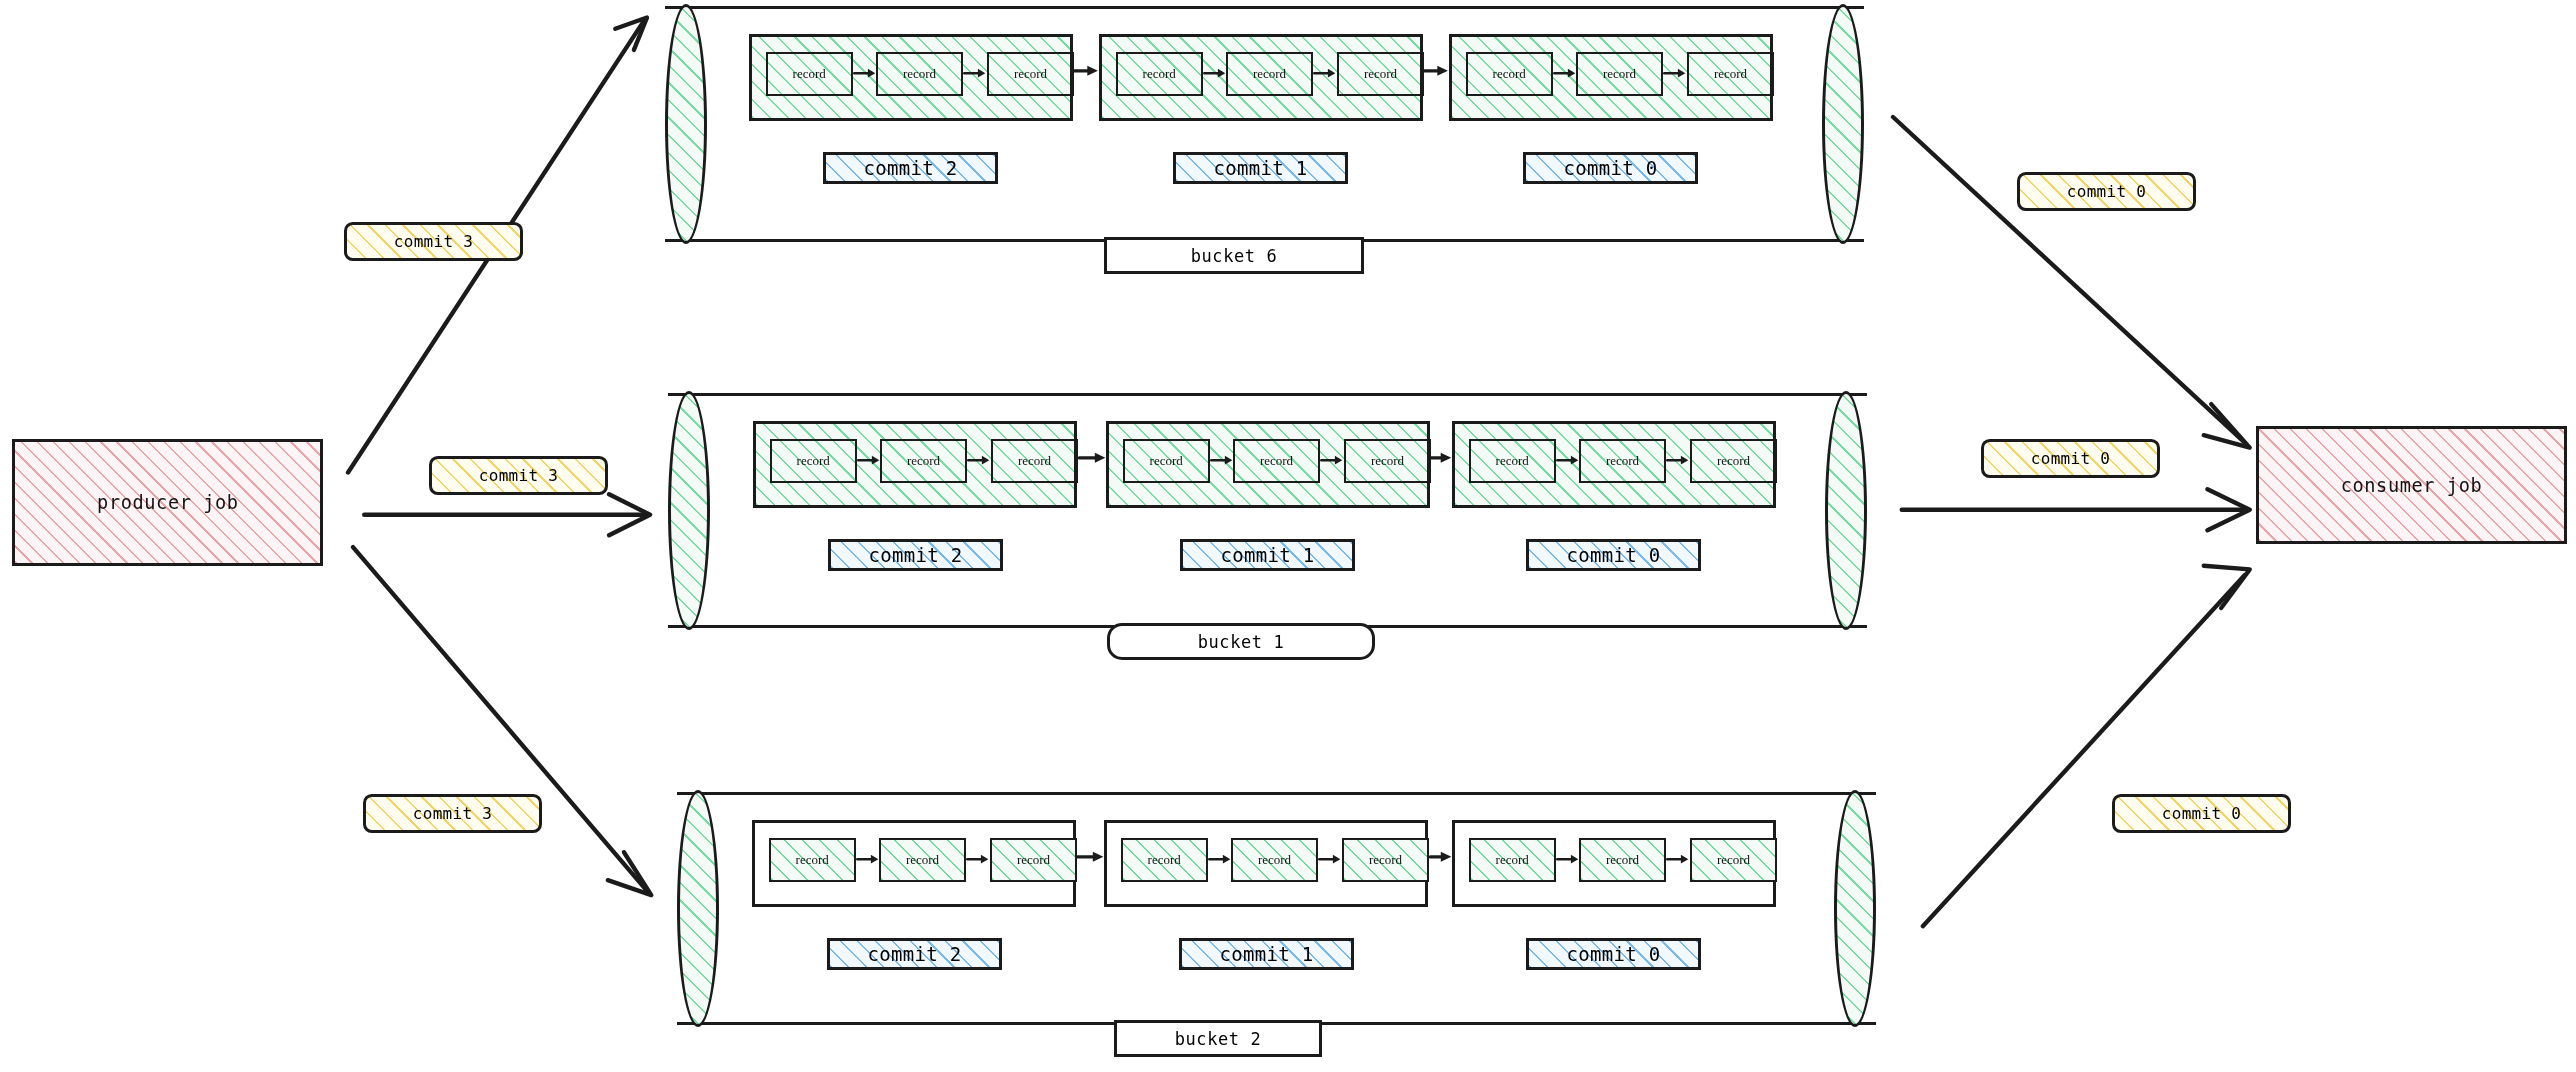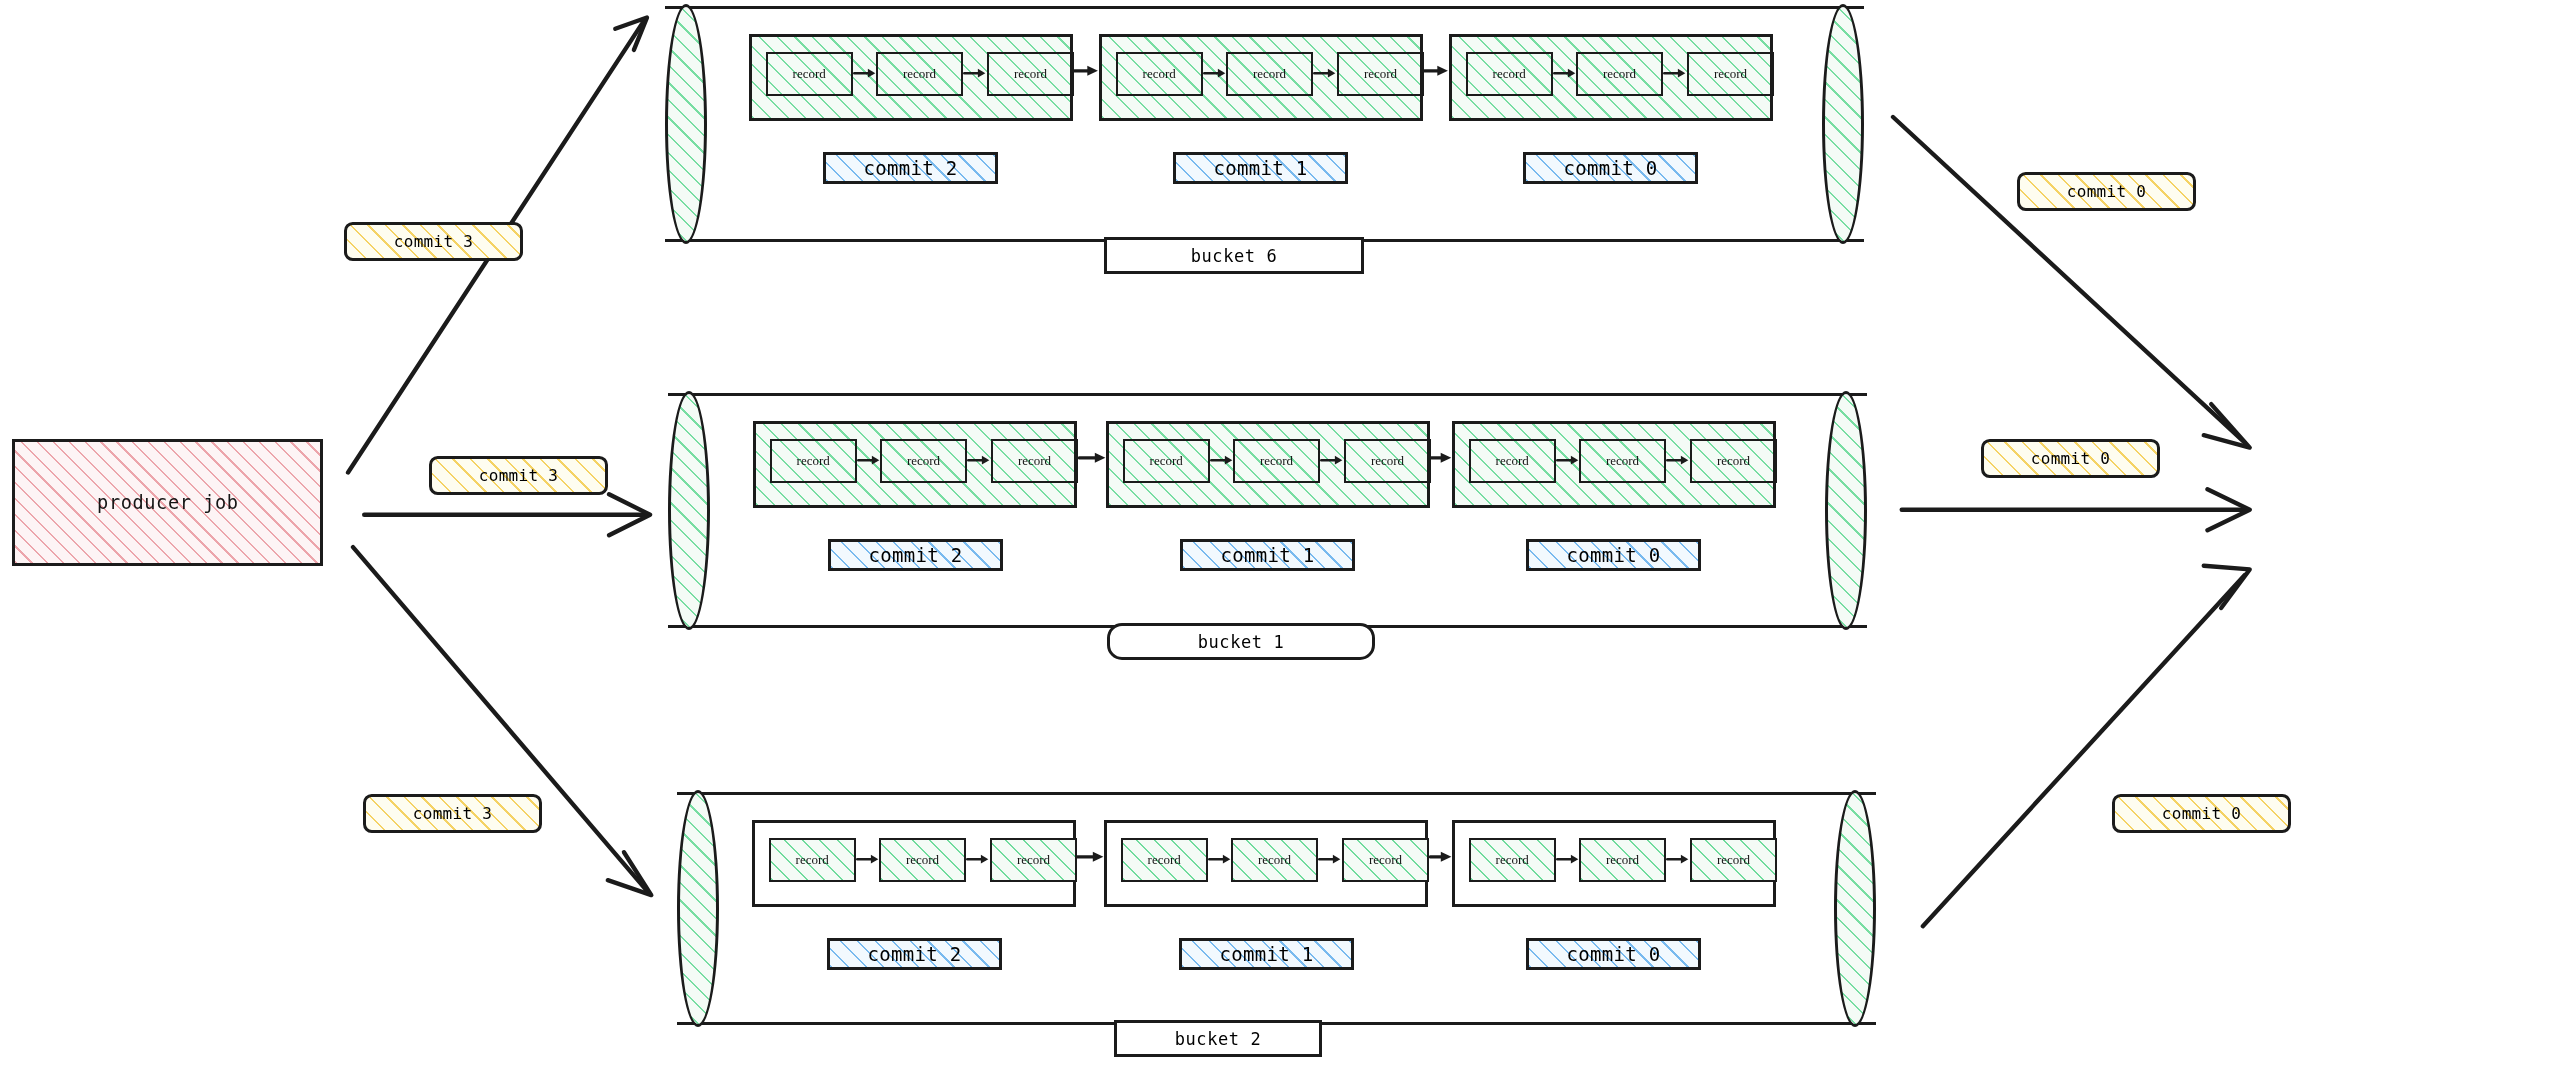--- a/index.html
+++ b/index.html
@@ -207,20 +207,23 @@
     <g>
       <path d="M 3094 1490 L 3612 925" fill="none" stroke="#1b1b1b" stroke-width="7" stroke-linecap="round"></path>
       <path d="M 3546 910 L 3620 916 L 3574 978" fill="none" stroke="#1b1b1b" stroke-width="7" stroke-linecap="round" stroke-linejoin="round"></path>
     </g>
   </svg>
 
   <div class="node job-box" id="producer-box" style="left: 12.4px; top: 439px; width: 311px; height: 127px;">
     <span>producer job</span>
   </div>
 
+  <div class="node job-box" id="consumer-box" style="left: 2256px; top: 426px; width: 311px; height: 118px;">
+    <span>consumer job</span>
+  </div>
 
   <div id="generated">
       <div class="cyl" style="left: 665px; top: 6.2px; width: 1199px; height: 236px;">
         <div class="cyl-body"></div>
         <div class="cyl-cap left" style="width: 42px;"></div>
         <div class="cyl-cap right" style="width: 42px;"></div>
       </div>
       <div class="commit-group hatched" style="left: 749px; top: 34px; width: 324px; height: 87px;">
         <div class="record-box clear" style="left: 13.7px; top: 15px; width: 87px; height: 44px;">
           <span>record</span>

